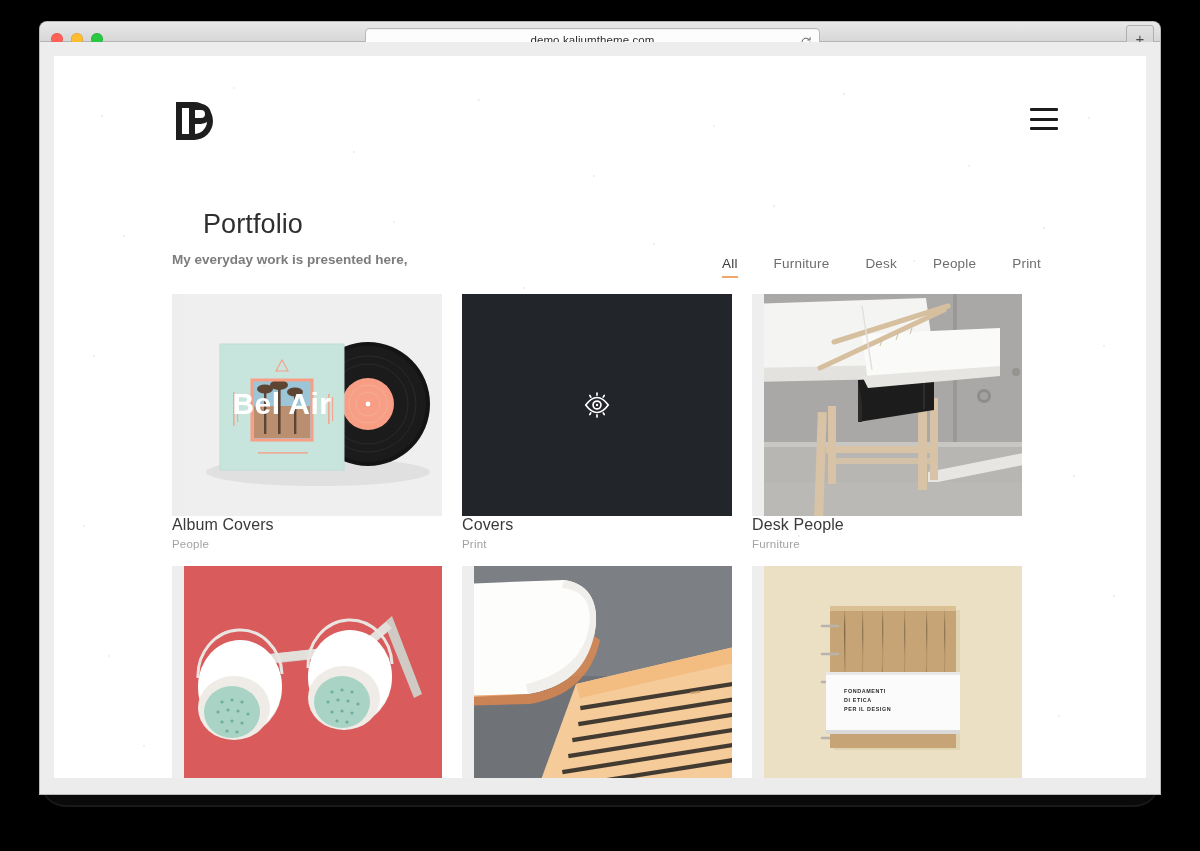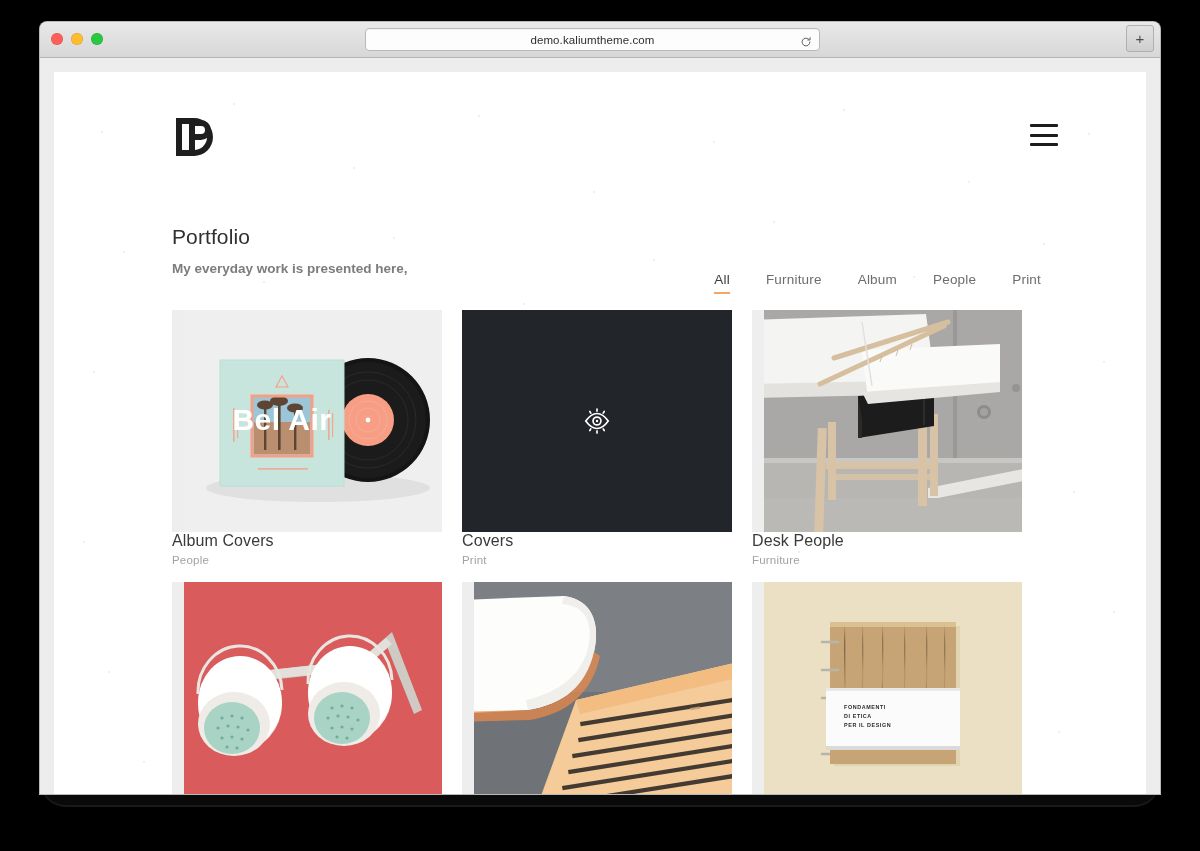--- a/index.html
+++ b/index.html
@@ -41,21 +41,21 @@
     height: 772px;
     background: #ececec;
     border-radius: 7px 7px 0 0;
     overflow: hidden;
     box-shadow: 0 0 0 1px #b9b9b9;
   }
 
   
   #browser-toolbar {
     position: relative;
-    height: 36px;
+    height: 20px;
     background: linear-gradient(to bottom, #e9e9e9 0%, #d7d7d7 100%);
     border-bottom: 1px solid #b4b4b4;
     display: flex;
     align-items: center;
   }
 
   #traffic-lights {
     position: absolute;
     left: 11px;
     top: 11px;
@@ -175,25 +175,26 @@
   }
 
   
   #portfolio-intro {
     position: absolute;
     left: 118px;
     top: 152px;
     width: 420px;
   }
   #portfolio-title {
-    font-size: 21px;
+    font-size: 27px;
     font-weight: 400;
     color: #2f2f2f;
     letter-spacing: .1px;
     line-height: 1.2;
+    margin-left: 31px;
   }
   #portfolio-desc {
     margin-top: 9px;
     font-size: 13.5px;
     line-height: 1.65;
     color: #7c7c7c;
     font-weight: 700;
   }
 
   
@@ -354,21 +355,21 @@
         <div id="portfolio-intro">
           <h1 id="portfolio-title">Portfolio</h1>
           <div id="portfolio-desc">
             <div>My everyday work is presented here,</div>
           </div>
         </div>
 
         <nav id="filter-tabs">
           <span class="filter-tab active">All</span>
           <span class="filter-tab">Furniture</span>
-          <span class="filter-tab">Album</span>
+          <span class="filter-tab">Desk</span>
           <span class="filter-tab">People</span>
           <span class="filter-tab">Print</span>
         </nav>
 
         <div id="portfolio-grid">
 
           <div class="portfolio-item">
             <div class="thumb">
               <svg viewBox="0 0 270 222" preserveAspectRatio="xMidYMid slice">
                 <rect width="270" height="222" fill="#efefef"></rect>

